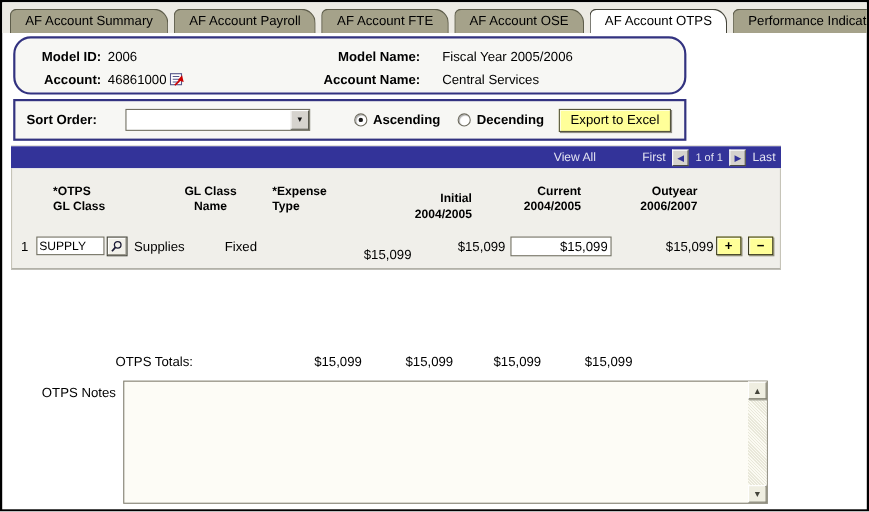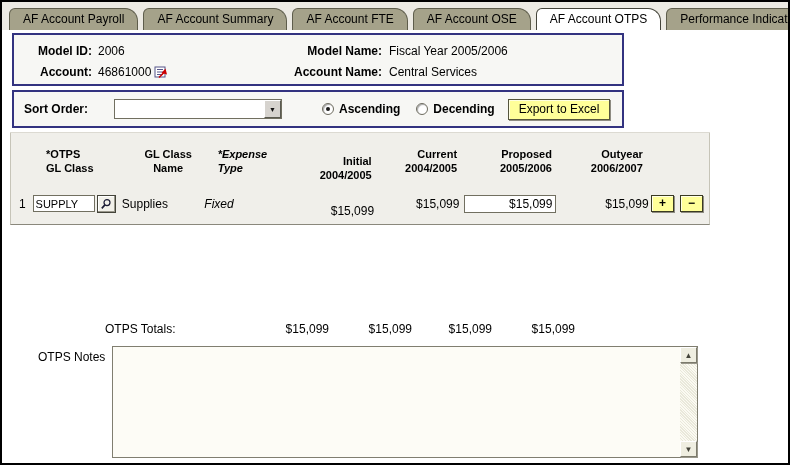--- a/index.html
+++ b/index.html
@@ -10,26 +10,26 @@
   
   .tabstrip { position:absolute; left:0; top:0; width:100%; height:28px; background:#ECEAE3;
               display:flex; align-items:flex-end; padding-left:7px; }
   .tab { height:22px; line-height:21px; padding:0 13px; background:#A5A28A;
          border:1px solid #5E5D4B; border-bottom:none; border-radius:6px 13px 0 0;
          margin-right:5px; white-space:nowrap; cursor:pointer; }
   .tab.active { background:#fff; border-color:#44443A; position:relative; z-index:2; }
 
   
   .groupbox { position:absolute; left:10px; width:612px; border:2px solid #333380; background:#F7F7F4; }
-  .box1 { top:31px; height:53px; padding-top:5px; }
+  .box1 { top:31px; height:53px; padding-top:5px;border-radius:16px; }
   .gb-row { display:flex; align-items:center; height:21px; }
   .lbl { font-weight:bold; }
   .gb-l1 { width:78px; text-align:right; margin-right:6px; }
   .gb-v1 { width:188px; display:flex; align-items:center; }
-  .gb-l2 { width:96px; text-align:right; margin-right:7px; }
+  .gb-l2 { width:96px; text-align:right; margin-right:20px; }
   .transfer { margin-left:3px; display:inline-flex; cursor:pointer; }
 
   .box2 { top:88px; height:38px; display:flex; align-items:center; padding-left:10px; }
   .sort-lbl { width:82px; }
   .dropdown { width:168px; height:20px; background:#fff; border:1px solid #716F60;
               display:flex; align-items:stretch; justify-content:space-between; }
   .dd-field { flex:1; padding:2px 3px; }
   .dd-btn { width:17px; background:#D6D3CE; border:1px solid; border-color:#FFFFFF #5A5A50 #5A5A50 #FFFFFF;
             display:flex; align-items:center; justify-content:center; font-size:7px; color:#111; cursor:pointer; }
   .radio-group { display:flex; align-items:center; cursor:pointer; }
@@ -54,21 +54,21 @@
             justify-content:center; font-size:8px; color:#333399; }
   .gridbody { background:#F0EFEA; border:1px solid #C6C4B8; border-top:none; border-bottom:1px solid #8A887C;
               padding:4px 4px 6px; }
   .hdr-row, .data-row { display:flex; align-items:center; }
   .hdr-row { font-weight:bold; font-size:11px; align-items:center; margin:2px 0 7px; min-height:30px;gap:16px; }
   .hdr-cell span { display:block; line-height:14px; }
   .c-num { width:18px; padding-left:4px; }
   .c-gl { width:92px; display:flex; align-items:center; }
   .c-glname { width:85px; }
   .hdr-row .c-glname { text-align:center; }
-  .c-exp { width:80px;font-style:italic; }
+  .c-exp { width:80px; }
   .c-money1 { width:95px; text-align:right;margin-top:15px; }
   .c-money2 { width:88px; text-align:right; }
   .c-money3 { width:100px; text-align:right; display:flex; justify-content:flex-end; }
   .c-money4 { width:95px; text-align:right; }
   .c-actions { width:58px; display:flex; justify-content:flex-end; gap:6px; padding-right:2px; }
   .gl-input { width:62px; height:17px; border:1px solid #716F60; font-size:11px; padding:1px 2px;
               font-family:"Liberation Sans",sans-serif; }
   .lookup-btn { width:19px; height:18px; margin-left:2px; background:#F2F1EA; border:1px solid #44443A;
                 box-shadow:inset -1px -1px 0 #9a988c, inset 1px 1px 0 #fff; display:flex; align-items:center;
                 justify-content:center; cursor:pointer; }
@@ -98,22 +98,22 @@
   .sb-btn { height:16px; background:#EFEEE1; border:1px solid; border-color:#FFFFFF #7C7A6C #7C7A6C #FFFFFF;
             box-shadow:1px 1px 0 #9a988c; font-size:8px; color:#44443A; display:flex; align-items:center;
             justify-content:center; cursor:pointer; }
 </style>
 </head>
 <body>
 
 <div class="page">
 
   <div class="tabstrip">
+    <div class="tab">AF Account Summary</div>
     <div class="tab">AF Account Payroll</div>
-    <div class="tab">AF Account Summary</div>
     <div class="tab">AF Account FTE</div>
     <div class="tab">AF Account OSE</div>
     <div class="tab active">AF Account OTPS</div>
     <div class="tab">Performance Indicators</div>
   </div>
 
   <div class="groupbox box1">
     <div class="gb-row">
       <span class="lbl gb-l1">Model ID:</span>
       <span class="gb-v1">2006</span>
@@ -151,20 +151,28 @@
       <span class="lbl">Ascending</span>
     </div>
     <div class="radio-group" style="margin-left:16px;">
       <span class="radio"></span>
       <span class="lbl">Decending</span>
     </div>
     <button class="excel-btn">Export to Excel</button>
   </div>
 
   <div class="grid">
+    <div class="gridnav">
+      <span class="navlink nav-viewall">View All</span>
+      <span class="navlink nav-first">First</span>
+      <span class="navbtn">◀</span>
+      <span class="nav-page">1 of 1</span>
+      <span class="navbtn">▶</span>
+      <span class="navlink nav-last">Last</span>
+    </div>
     <div class="gridbody">
       <div class="hdr-row">
         <div class="c-num"></div>
         <div class="c-gl hdr-cell">
           <div>
               <span>*OTPS</span>
           <span>GL Class</span>
             </div>
         </div>
         <div class="c-glname hdr-cell">
@@ -174,24 +182,20 @@
           <span>*Expense</span>
           <span>Type</span>
         </div>
         <div class="c-money1 hdr-cell">
           <span>Initial</span>
           <span>2004/2005</span>
         </div>
         <div class="c-money2 hdr-cell">
           <span>Current</span>
           <span>2004/2005</span>
-        </div>
-        <div class="c-money3 hdr-cell" style="display:block;">
-          <span>Proposed</span>
-          <span>2005/2006</span>
         </div>
         <div class="c-money4 hdr-cell">
           <span>Outyear</span>
           <span>2006/2007</span>
         </div>
         <div class="c-actions"></div>
       </div>
       <div class="data-row">
         <div class="c-num">1</div>
         <div class="c-gl">

